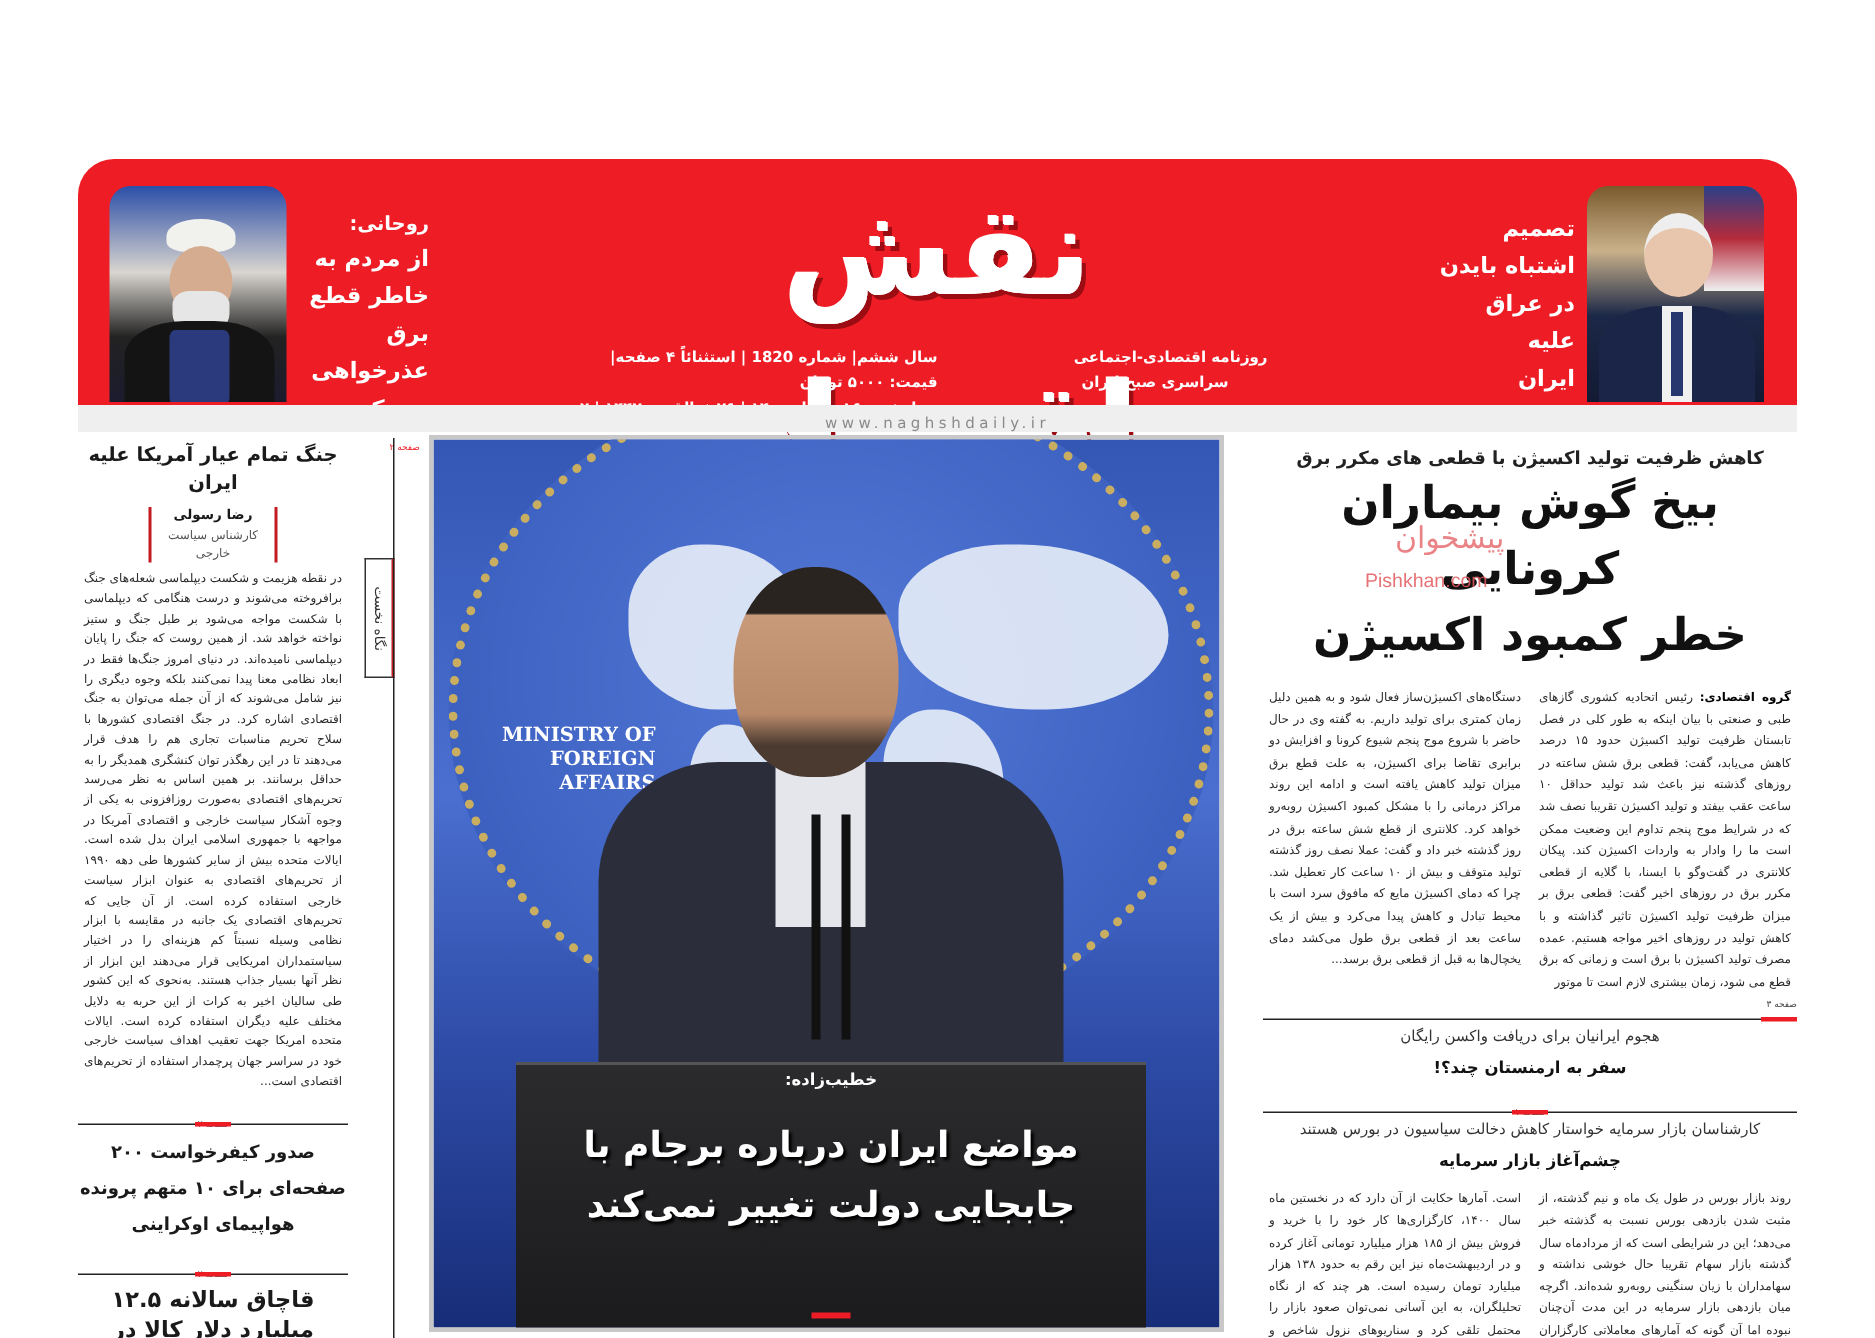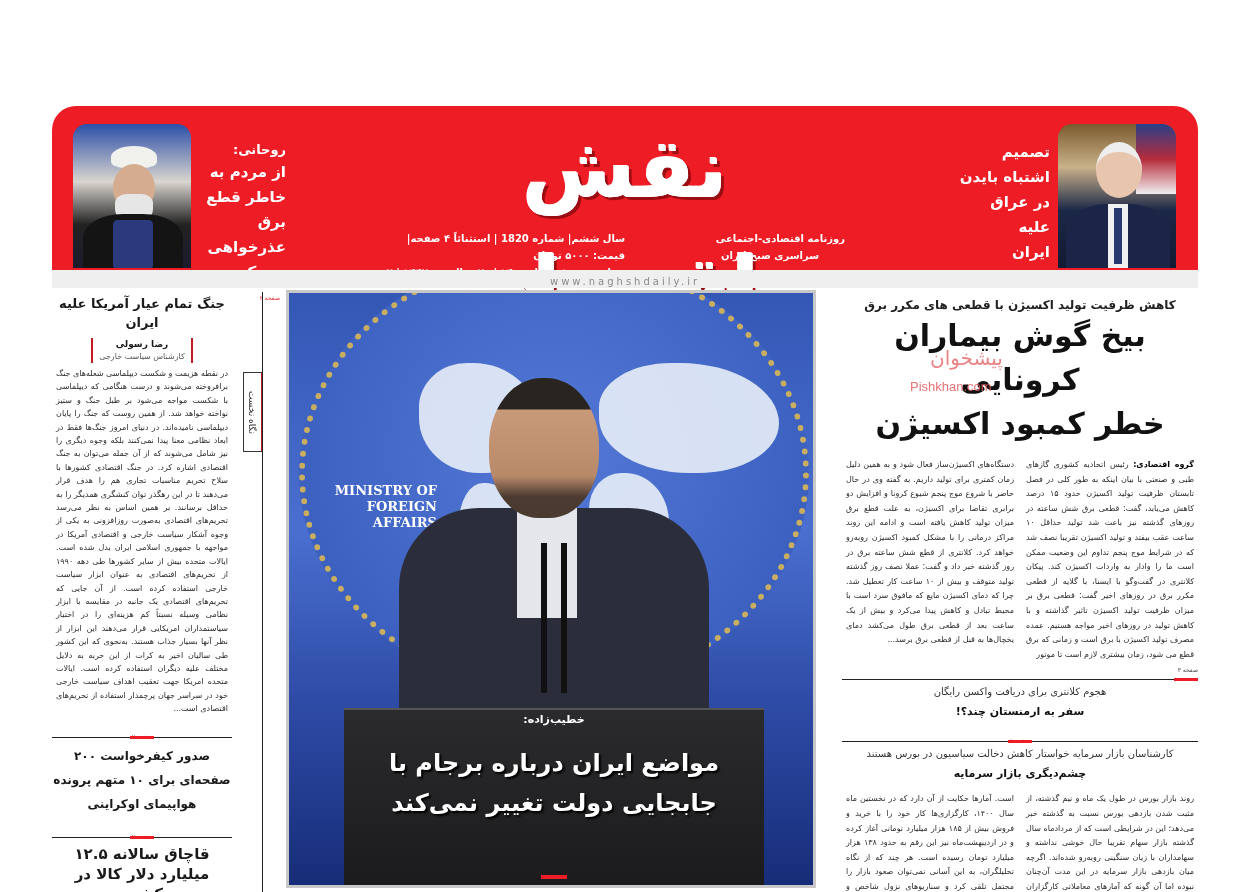--- a/index.html
+++ b/index.html
@@ -48,21 +48,21 @@
   .teaser-text.right { left: 955px; width: 95px; }
   .teaser-kicker { font-size: 13px; line-height: 20px; }
   .teaser-head { font-size: 15px; line-height: 25px; }
   .teaser-page-tag {
     display: inline-block; background: #fff; color: #ee1c25; font-size: 6px; padding: 0 6px; margin-top: 2px; font-weight: normal;
   }
 
   
   .left-col { position: absolute; left: 52px; top: 290px; width: 180px; direction: rtl; text-align: center; }
   .op-title { font-size: 13px; font-weight: bold; line-height: 19px; margin-top: 4px; }
-  .op-author { margin: 6px auto 0; width: 102px; border-right: 2px solid #c21b22; border-left: 2px solid #c21b22; }
+  .op-author { margin: 6px auto 0; width: 86px; border-right: 2px solid #c21b22; border-left: 2px solid #c21b22; }
   .op-author-name { font-size: 9px; font-weight: bold; line-height: 13px; }
   .op-author-role { font-size: 8px; color: #555; line-height: 12px; }
   .body-text { font-size: 8px; line-height: 13.4px; text-align: justify; color: #2a2a2a; margin-top: 4px; padding: 0 4px; }
   .page-ref {
     position: relative; height: 14px; margin-top: 8px; text-align: center;
     border-bottom: 1px solid #222;
   }
   .page-ref span { font-size: 6px; color: #444; display: inline-block; line-height: 8px; }
   .page-ref::after {
     content: ""; position: absolute; left: 50%; bottom: -2px; width: 24px; height: 3px; margin-left: -12px; background: #ee1c25;
@@ -239,26 +239,26 @@
     <div class="lead-headline">خطر کمبود اکسیژن</div>
 
     <div class="lead-body">
       <div class="col"><b>گروه اقتصادی:</b><span> رئیس اتحادیه کشوری گازهای طبی و صنعتی با بیان اینکه به طور کلی در فصل تابستان ظرفیت تولید اکسیژن حدود ۱۵ درصد کاهش می‌یابد، گفت: قطعی برق شش ساعته در روزهای گذشته نیز باعث شد تولید حداقل ۱۰ ساعت عقب بیفتد و تولید اکسیژن تقریبا نصف شد که در شرایط موج پنجم تداوم این وضعیت ممکن است ما را وادار به واردات اکسیژن کند. پیکان کلانتری در گفت‌وگو با ایسنا، با گلایه از قطعی مکرر برق در روزهای اخیر گفت: قطعی برق بر میزان ظرفیت تولید اکسیژن تاثیر گذاشته و با کاهش تولید در روزهای اخیر مواجه هستیم. عمده مصرف تولید اکسیژن با برق است و زمانی که برق قطع می شود، زمان بیشتری لازم است تا موتور</span></div>
       <div class="col">دستگاه‌های اکسیژن‌ساز فعال شود و به همین دلیل زمان کمتری برای تولید داریم. به گفته وی در حال حاضر با شروع موج پنجم شیوع کرونا و افزایش دو برابری تقاضا برای اکسیژن، به علت قطع برق میزان تولید کاهش یافته است و ادامه این روند مراکز درمانی را با مشکل کمبود اکسیژن روبه‌رو خواهد کرد. کلانتری از قطع شش ساعته برق در روز گذشته خبر داد و گفت: عملا نصف روز گذشته تولید متوقف و بیش از ۱۰ ساعت کار تعطیل شد. چرا که دمای اکسیژن مایع که مافوق سرد است با محیط تبادل و کاهش پیدا می‌کرد و بیش از یک ساعت بعد از قطعی برق طول می‌کشد دمای یخچال‌ها به قبل از قطعی برق برسد...</div>
     </div>
     <div class="page-ref">
         <span>صفحه ۳</span>
       </div>
 
-    <div class="story-kicker">هجوم کلانتری برای دریافت واکسن رایگان</div>
+    <div class="story-kicker">هجوم ایرانیان برای دریافت واکسن رایگان</div>
     <div class="story-head">سفر به ارمنستان چند؟!</div>
     <div class="page-ref center-ref"><span>صفحه ۱</span></div>
 
     <div class="story-kicker">کارشناسان بازار سرمایه خواستار کاهش دخالت سیاسیون در بورس هستند</div>
-    <div class="story-head">چشم‌دیگری بازار سرمایه</div>
+    <div class="story-head">چشم‌آغاز بازار سرمایه</div>
     <div class="lead-body" style="margin-top:6px;">
       <div class="col">روند بازار بورس در طول یک ماه و نیم گذشته، از مثبت شدن بازدهی بورس نسبت به گذشته خبر می‌دهد؛ این در شرایطی است که از مردادماه سال گذشته بازار سهام تقریبا حال خوشی نداشته و سهامداران با زیان سنگینی روبه‌رو شده‌اند. اگرچه میان بازدهی بازار سرمایه در این مدت آن‌چنان نبوده اما آن گونه که آمارهای معاملاتی کارگزاران بورسی نشان می‌دهد روند رو به رشد معاملات امیدوارکننده</div>
       <div class="col">است. آمارها حکایت از آن دارد که در نخستین ماه سال ۱۴۰۰، کارگزاری‌ها کار خود را با خرید و فروش بیش از ۱۸۵ هزار میلیارد تومانی آغاز کرده و در اردیبهشت‌ماه نیز این رقم به حدود ۱۳۸ هزار میلیارد تومان رسیده است. هر چند که از نگاه تحلیلگران، به این آسانی نمی‌توان صعود بازار را محتمل تلقی کرد و سناریوهای نزول شاخص و متعادل بودن بازار همچنان...</div>
     </div>
 
   </div>
 
   <div class="watermark-fa">پیشخوان</div>
   <div class="watermark">Pishkhan.com</div>
 

